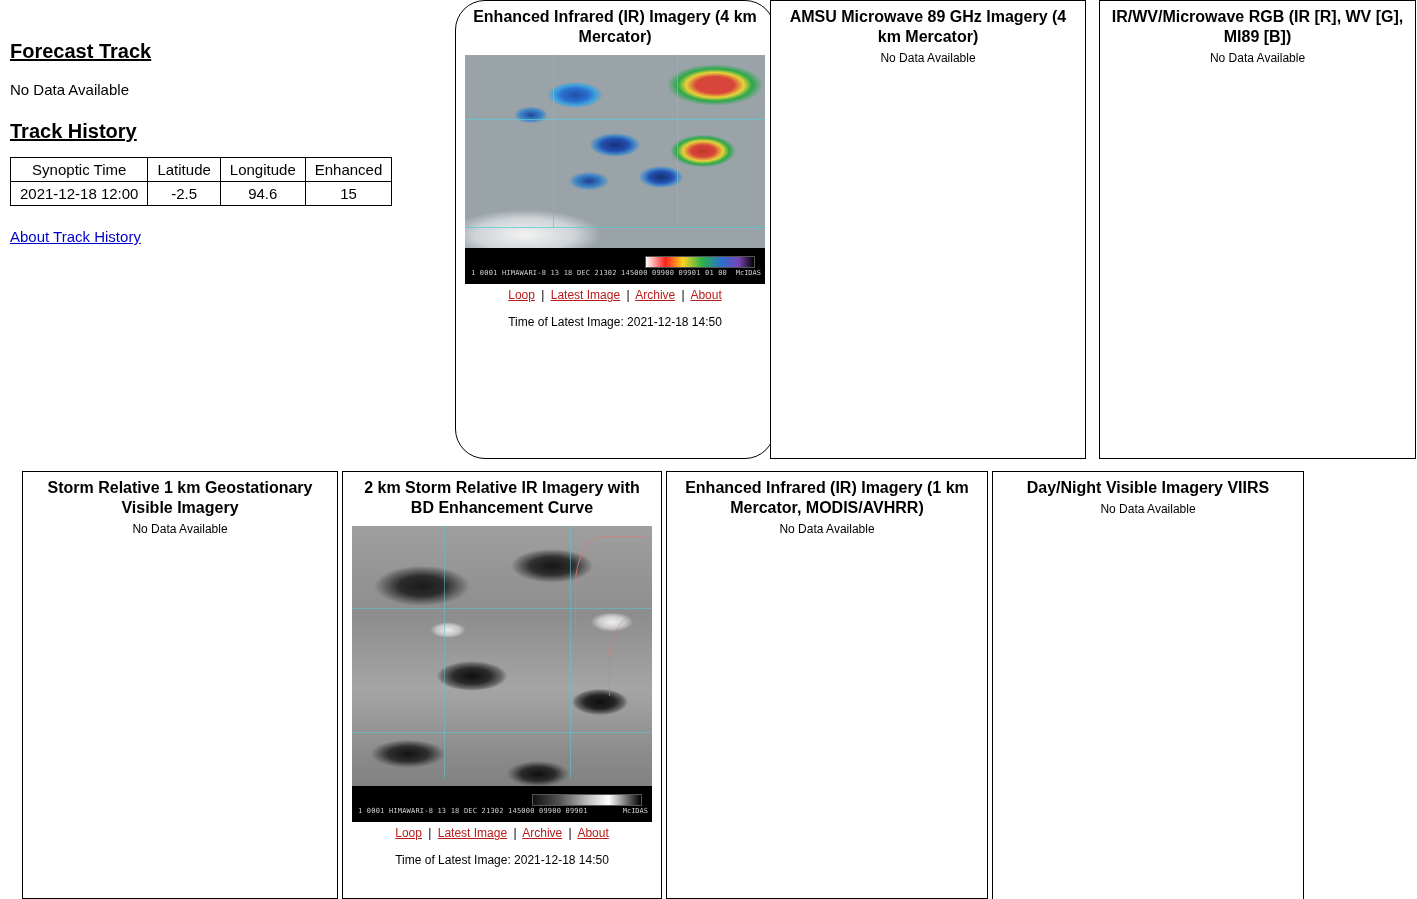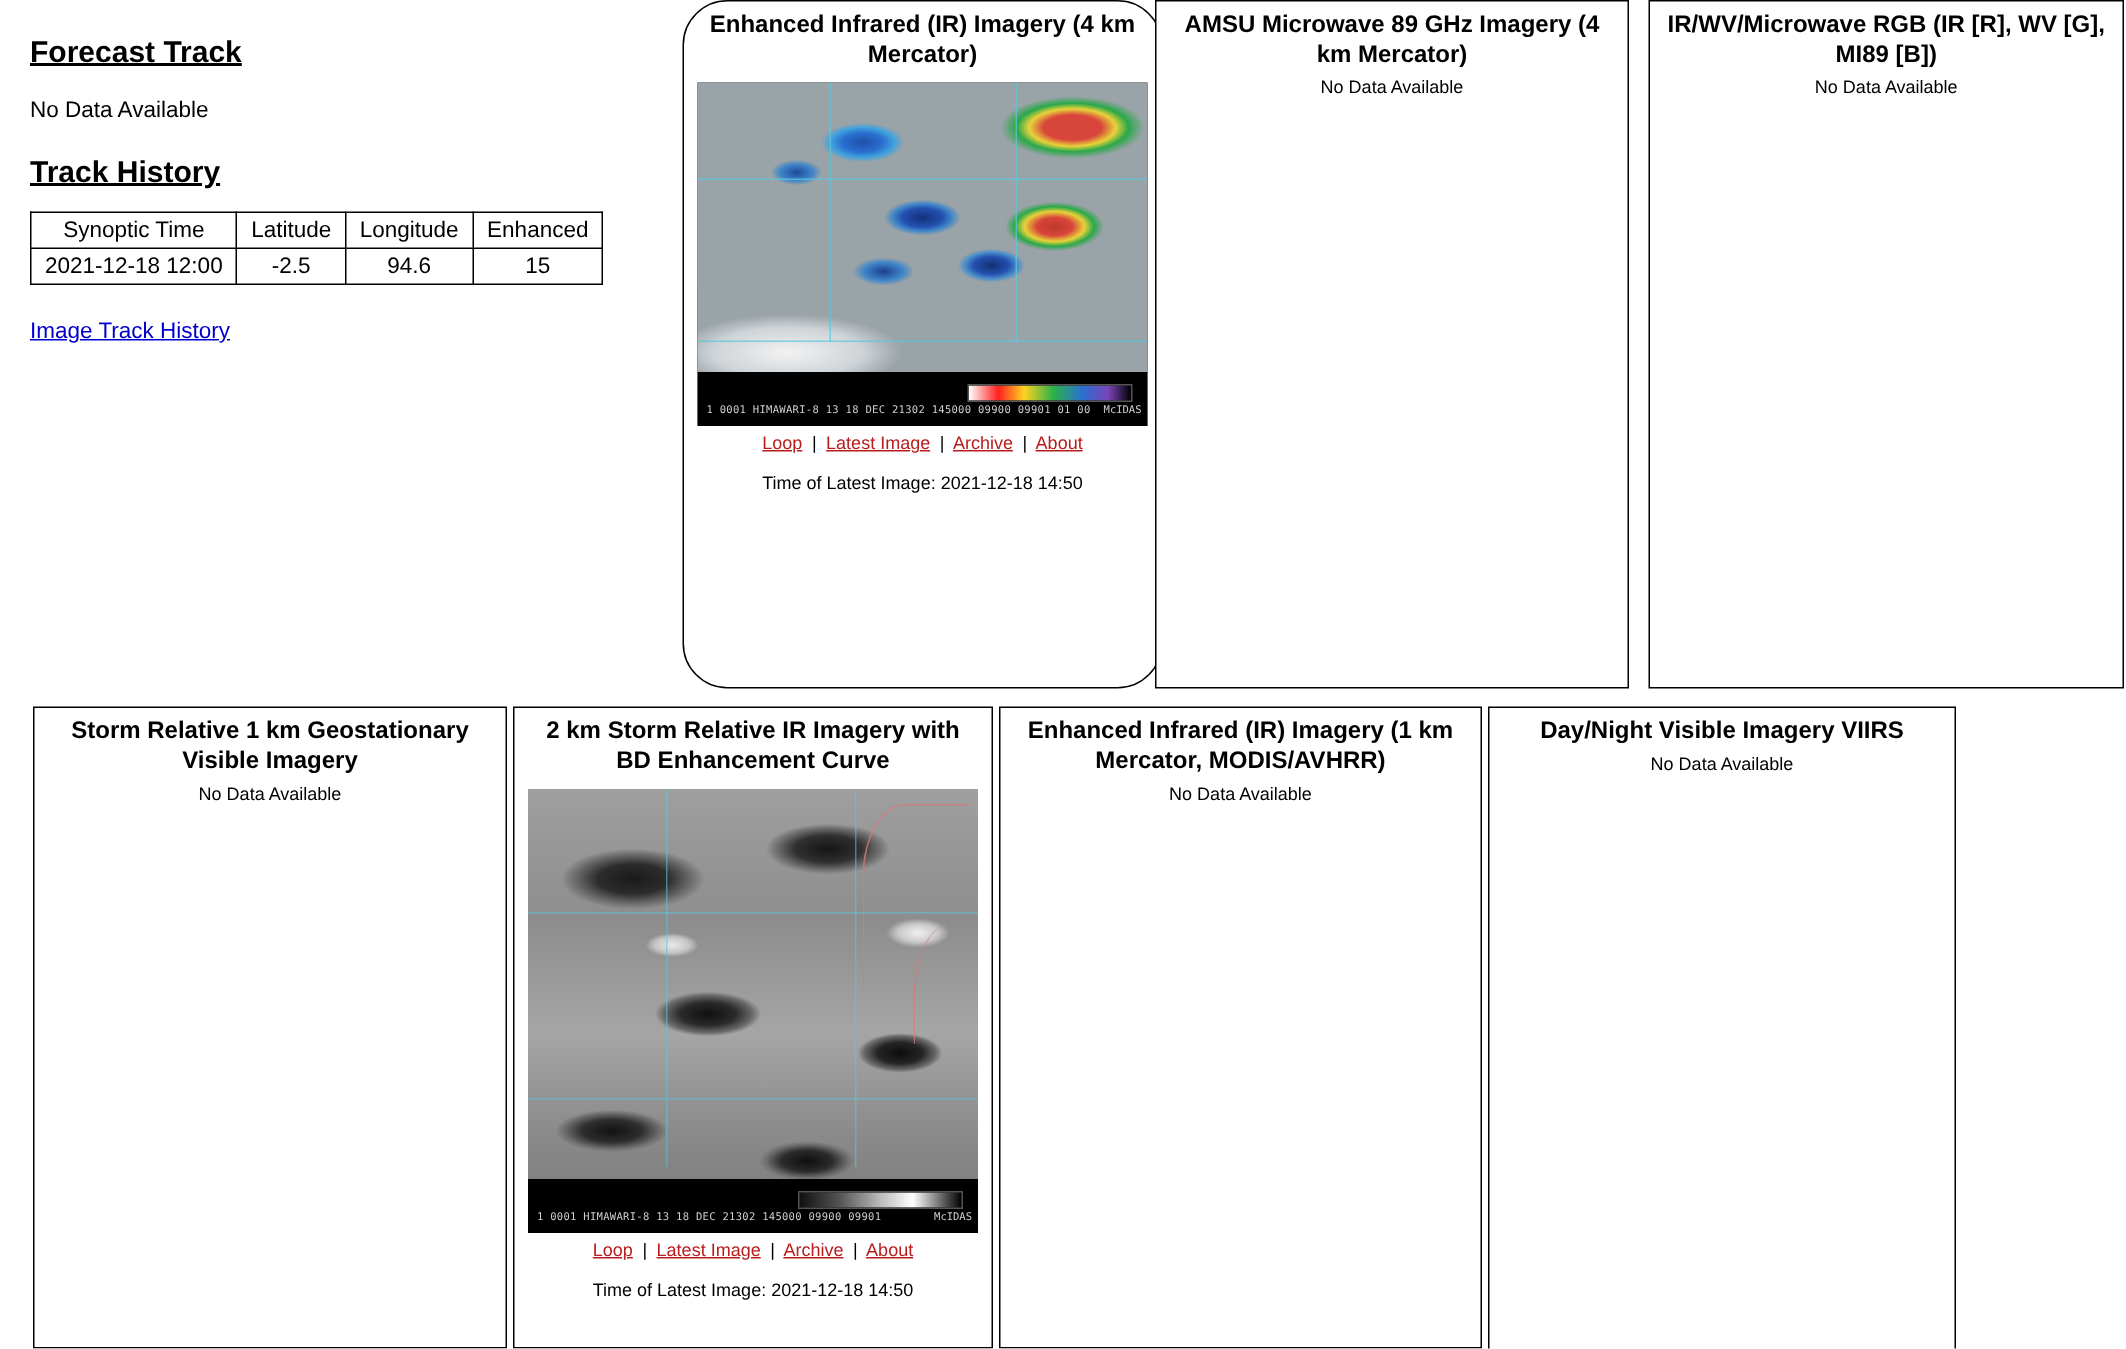--- a/index.html
+++ b/index.html
@@ -13,25 +13,25 @@
     position: relative;
     width: 1417px;
     height: 899px;
     overflow: hidden;
   }
 
   
   .forecast-panel {
     position: absolute;
     left: 0;
-    top: 0;
+    top: 16px;
     width: 449px;
     height: 459px;
     box-sizing: border-box;
-    padding: 24px 20px 0 20px;
+    padding: 24px 20px 0 10px;
   }
   .forecast-title {
     font-size: 20px;
     font-weight: bold;
     text-decoration: underline;
     margin: 0 0 18px 0;
   }
   .forecast-nodata {
     font-size: 15px;
     margin: 0 0 22px 0;
@@ -269,21 +269,21 @@
       <tbody>
         <tr>
           <td>2021-12-18 12:00</td>
           <td>-2.5</td>
           <td>94.6</td>
           <td>15</td>
         </tr>
       </tbody>
     </table>
 
-    <a class="about-link" href="#">Image Track History</a>
+    <a class="about-link" href="#">About Track History</a>
   </div>
 
   <div class="panel" style="left:455px; top:0px; width:320px; height:459px;border-radius:30px;">
     <div class="panel-title">Enhanced Infrared (IR) Imagery (4 km Mercator)</div>
 
     <div class="sat-wrap">
       <div class="sat-img">
         <div class="ir-base"></div>
         <div class="ir-grid">
           <div class="v1"></div>

